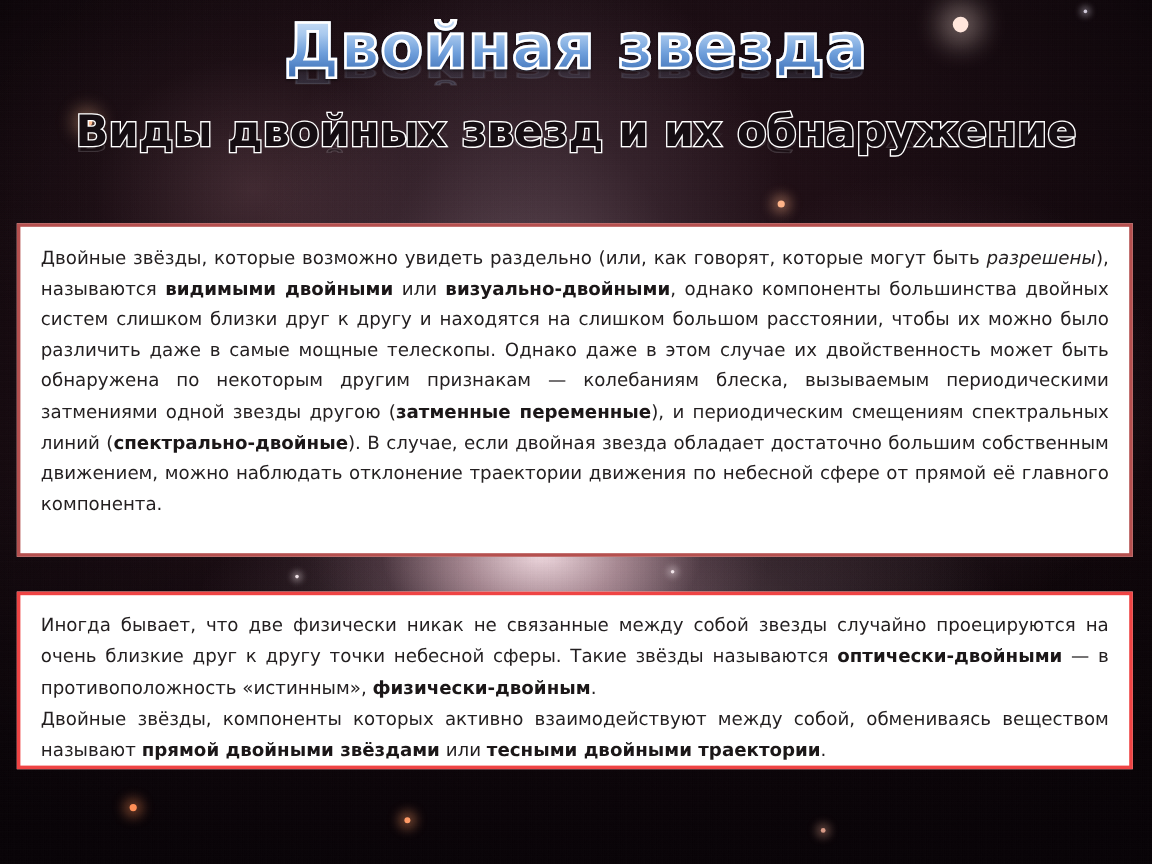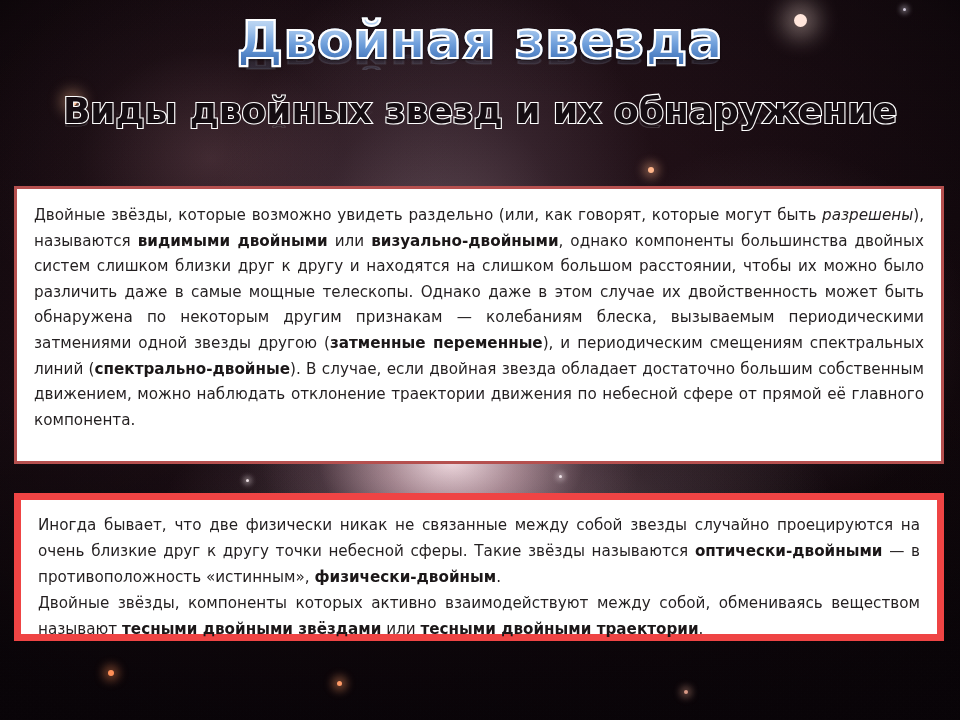--- a/index.html
+++ b/index.html
@@ -153,21 +153,21 @@
     width: 930px;
     height: 278px;
     border: 3px solid #b5504f;
     padding: 14px 17px 8px 17px;
   }
   .panel-secondary {
     left: 14px;
     top: 493px;
     width: 930px;
     height: 148px;
-    border: 7px solid #ef4444;
+    border: 3px solid #ef4444;
     padding: 12px 17px 8px 17px;
   }
   .panel p {
     margin: 0;
     font-family: "DejaVu Sans", sans-serif;
     font-size: 15.2px;
     line-height: 25.6px;
     color: #231f20;
     text-align: justify;
     text-justify: inter-word;
@@ -207,16 +207,16 @@
     <div class="subtitle-reflection">Виды двойных звезд и их обнаружение</div>
     <div class="subtitle">Виды двойных звезд и их обнаружение</div>
   </div>
 
   <div class="panel panel-primary" id="panel-primary">
       <p><span>Двойные звёзды, которые возможно увидеть раздельно (или, как говорят, которые могут быть </span><i>разрешены</i><span>), называются </span><b>видимыми двойными</b><span> или </span><b>визуально-двойными</b><span>, однако компоненты большинства двойных систем слишком близки друг к другу и находятся на слишком большом расстоянии, чтобы их можно было различить даже в самые мощные телескопы. Однако даже в этом случае их двойственность может быть обнаружена по некоторым другим признакам — колебаниям блеска, вызываемым периодическими затмениями одной звезды другою (</span><b>затменные переменные</b><span>), и периодическим смещениям спектральных линий (</span><b>спектрально-двойные</b><span>). В случае, если двойная звезда обладает достаточно большим собственным движением, можно наблюдать отклонение траектории движения по небесной сфере от прямой её главного компонента.</span></p>
     </div>
 
   <div class="panel panel-secondary" id="panel-secondary">
       <p><span>Иногда бывает, что две физически никак не связанные между собой звезды случайно проецируются на очень близкие друг к другу точки небесной сферы. Такие звёзды называются </span><b>оптически-двойными</b><span> — в противоположность «истинным», </span><b>физически-двойным</b><span>.</span></p>
-      <p><span>Двойные звёзды, компоненты которых активно взаимодействуют между собой, обмениваясь веществом называют </span><b>тесными двойными звёздами</b><span> или </span><b>тесными двойными траектории</b><span>.</span></p>
+      <p><span>Двойные звёзды, компоненты которых активно взаимодействуют между собой, обмениваясь веществом называют </span><b>прямой двойными звёздами</b><span> или </span><b>тесными двойными траектории</b><span>.</span></p>
     </div>
 
 </div>
 
 </body></html>

